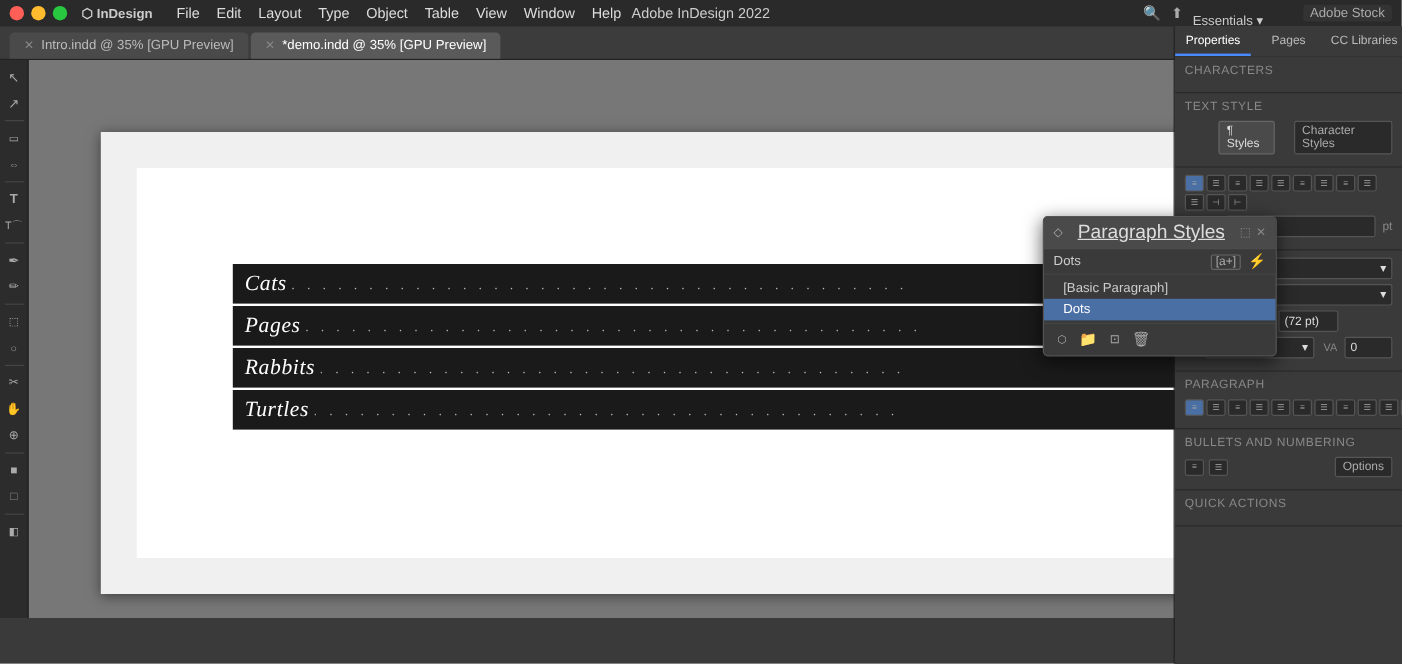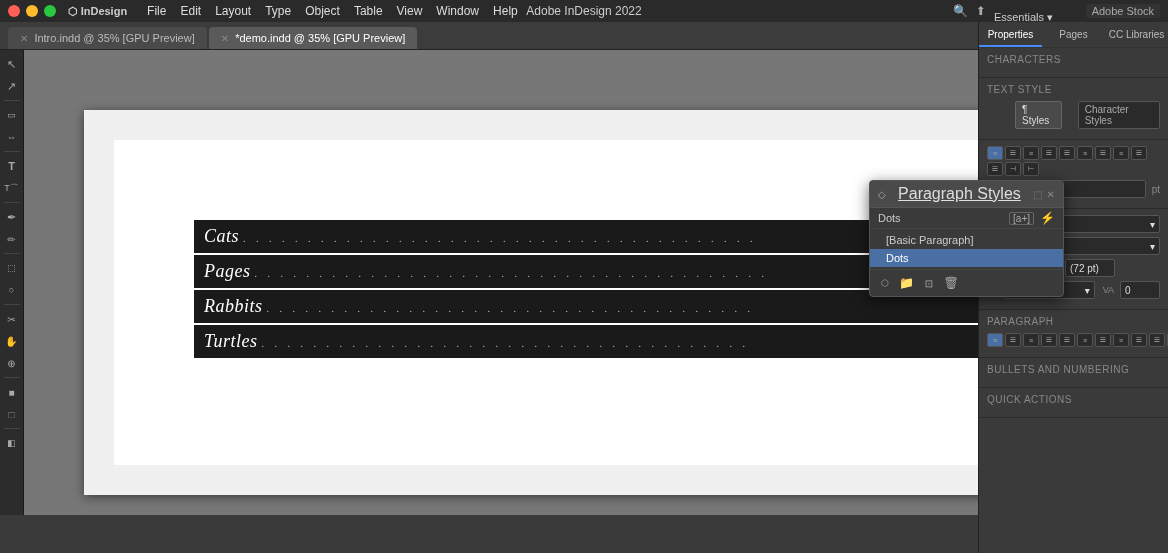--- a/index.html
+++ b/index.html
@@ -605,20 +605,26 @@
           <div class="align-btn">≡</div>
           <div class="align-btn">☰</div>
           <div class="align-btn">☰</div>
           <div class="align-btn" style="font-size:8px; color:#aaa;">···</div>
         </div>
       </div>
     </div>
 
     <div class="props-section">
       <div class="props-section-title">Bullets and Numbering</div>
+      <div class="props-row">
+        <div class="align-btn">≡</div>
+        <div class="align-btn">☰</div>
+        <div style="flex:1;"></div>
+        <div style="padding:2px 6px; background:#2a2a2a; border:1px solid #555; border-radius:2px; font-size:10px; color:#aaa; cursor:pointer;">Options</div>
+      </div>
     </div>
 
     <div class="props-section">
       <div class="props-section-title">Quick Actions</div>
     </div>
   </div>
 
 </div>
 
 </body></html>

